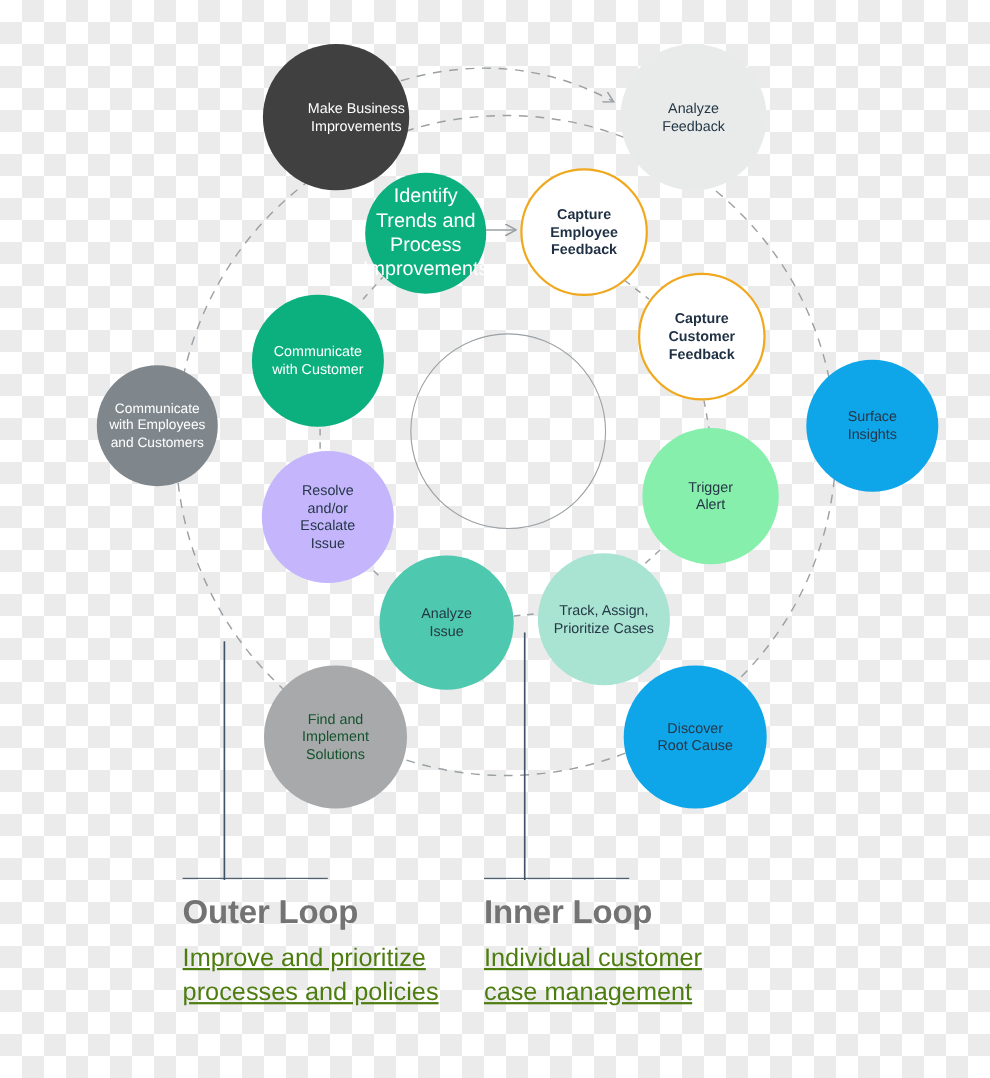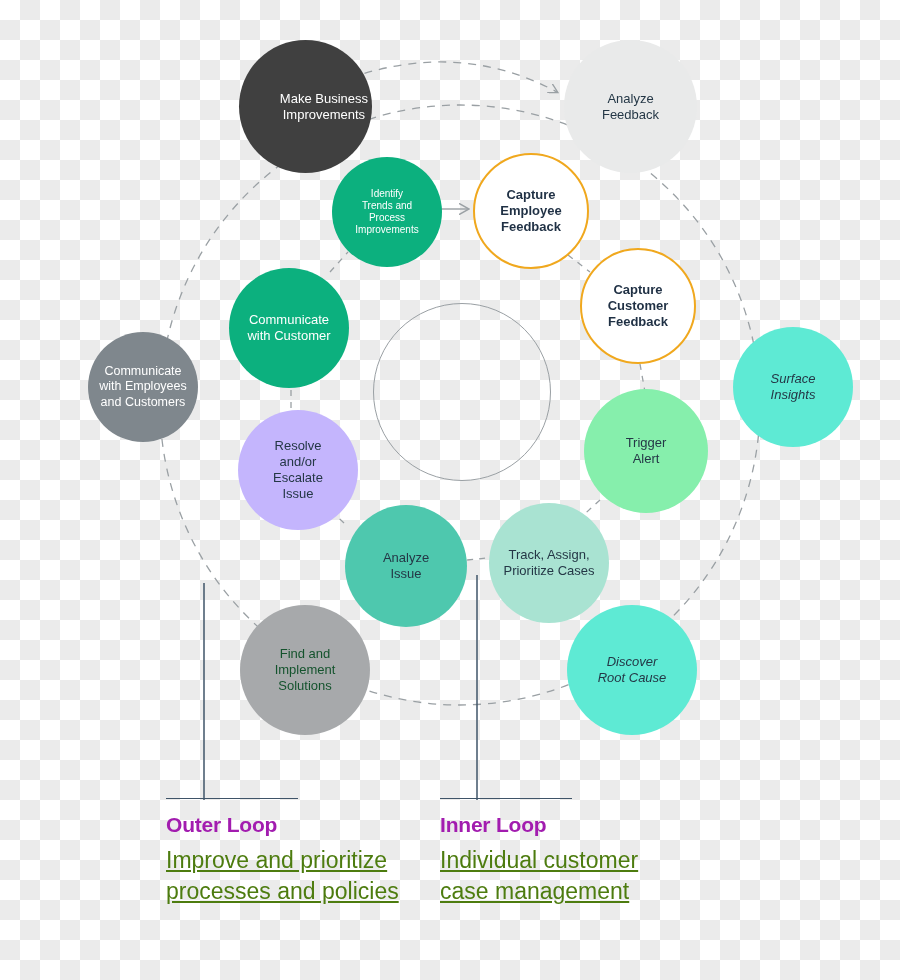--- a/index.html
+++ b/index.html
@@ -53,21 +53,21 @@
   }
   .node .label {
     display: block;
     white-space: pre-line;
   }
 
   
   .v-slate      { background: #404040; color: #ffffff; justify-content: flex-end; }
   .v-lightgray  { background: #e9eaea; color: #243746; }
   .v-midgray    { background: #7f878d; color: #ffffff; }
-  .v-gray       { background: #5eead4; color: #243746; font-style: italic; }
+  .v-gray       { background: #0ea5e9; color: #243746; }
   .v-gray2      { background: #a7a9ab; color: #14532d; }
   .v-green      { background: #0cb07e; color: #ffffff; }
   .v-green2     { background: #c4b5fd; color: #243746; }
   .v-teal       { background: #4ec8ae; color: #243746; }
   .v-mint       { background: #a9e3d2; color: #243746; }
   .v-mint2      { background: #86efac; color: #243746; }
   .v-outline-orange {
     background: #ffffff;
     color: #1f3044;
     border: 2.5px solid #f0a81e;
@@ -82,23 +82,23 @@
     position: absolute;
     z-index: 3;
   }
   .legend .rule {
     width: 132px;
     height: 0;
     border-top: 1.6px solid #3f5468;
     margin-bottom: 14px;
   }
   .legend .ltitle {
-    font-size: 21px;
+    font-size: 30px;
     font-weight: bold;
-    color: #a21caf;
+    color: #737373;
     letter-spacing: -0.2px;
     margin: 0 0 8px 0;
     white-space: pre-line;
   }
   .legend .lsub {
     font-size: 23px;
     color: #4d7c0f;
     line-height: 1.35;
     white-space: pre-line;
     margin: 0;
@@ -143,21 +143,21 @@
 
   <div id="nodes">
       <div class="node v-slate" style="left: 239px; top: 40px; width: 133px; height: 133px; font-size: 13px;">
         <span class="label">Make Business
 Improvements</span>
       </div>
       <div class="node v-lightgray" style="left: 564px; top: 40px; width: 133px; height: 133px; font-size: 13px;">
         <span class="label">Analyze
 Feedback</span>
       </div>
-      <div class="node v-green" style="left: 332px; top: 157px; width: 110px; height: 110px; font-size: 10px;">
+      <div class="node v-green" style="left: 332px; top: 157px; width: 110px; height: 110px; font-size: 18px;">
         <span class="label">Identify
 Trends and
 Process
 Improvements</span>
       </div>
       <div class="node v-outline-orange" style="left: 473px; top: 153px; width: 116px; height: 116px; font-size: 13px;">
         <span class="label">Capture
 Employee
 Feedback</span>
       </div>

